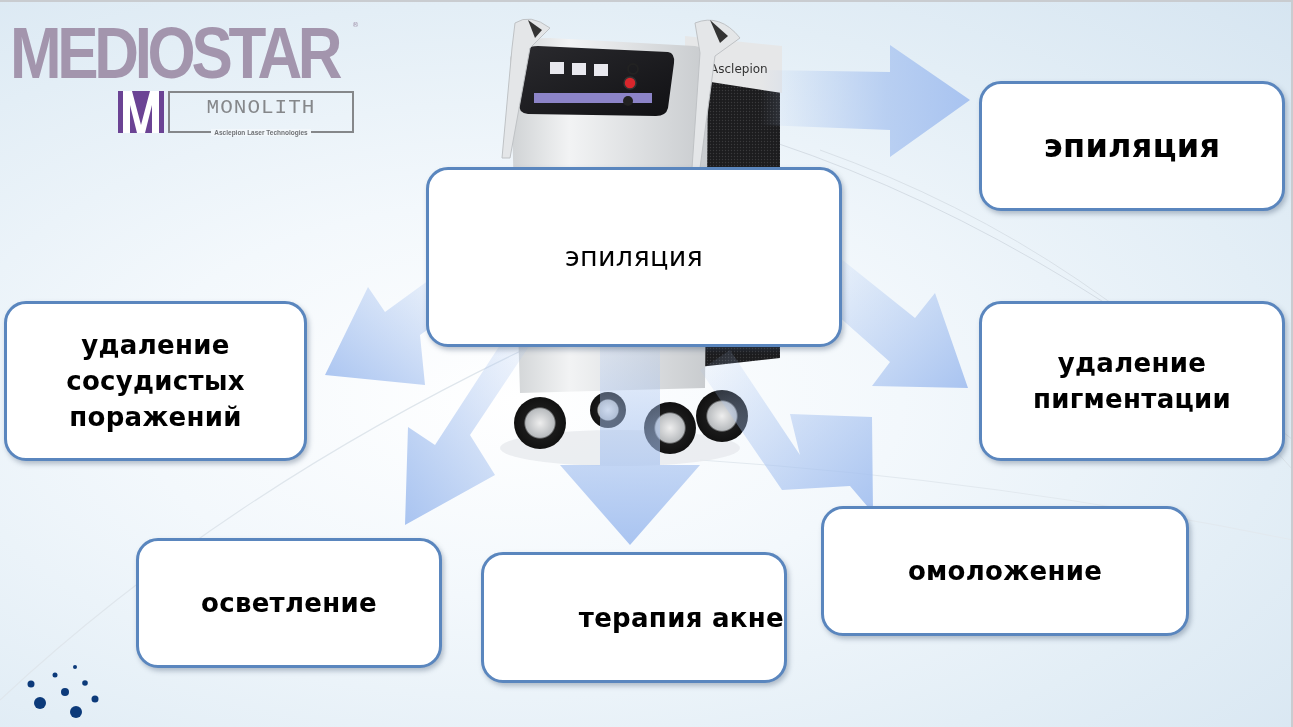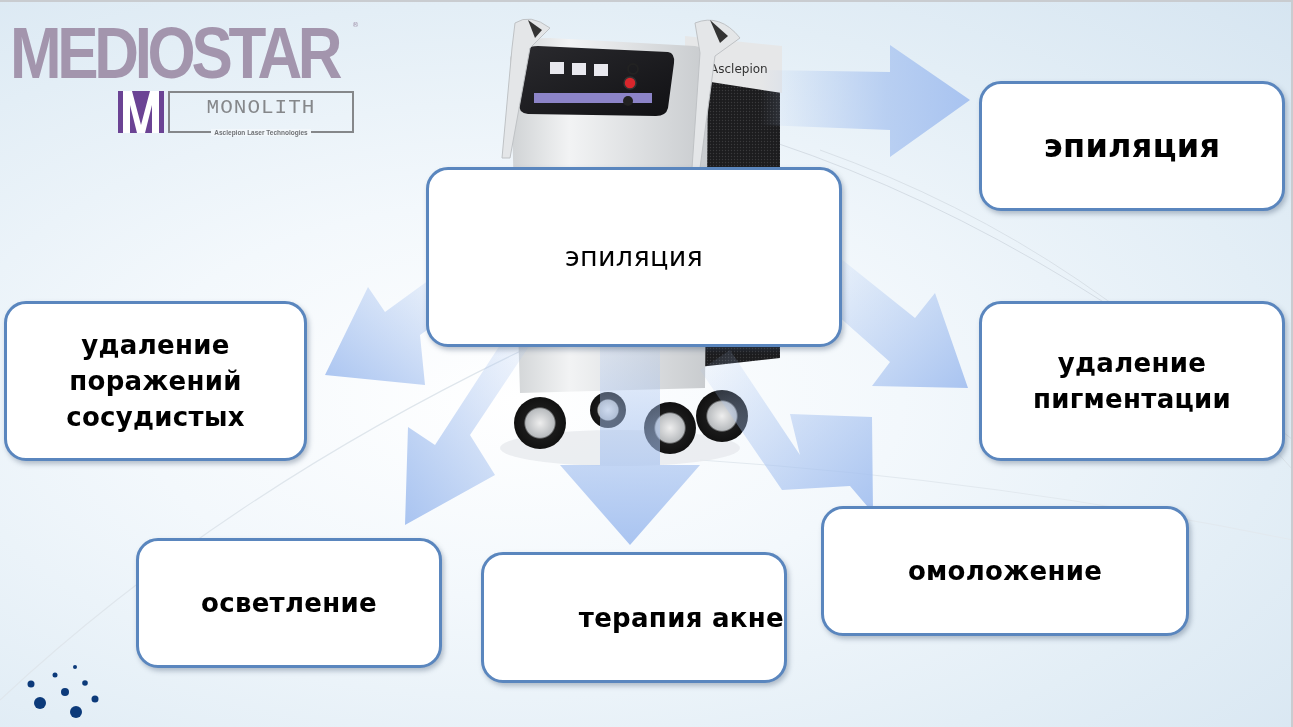--- a/index.html
+++ b/index.html
@@ -199,22 +199,22 @@
   </div>
 </div>
 
 <div class="box box-epilation">
   <div class="box-text">эпиляция</div>
 </div>
 
 <div class="box box-vascular">
   <div class="box-text">
     <div>удаление</div>
+    <div>сосудистых</div>
     <div>поражений</div>
-    <div>сосудистых</div>
   </div>
 </div>
 
 <div class="box box-pigment">
   <div class="box-text">
     <div>удаление</div>
     <div>пигментации</div>
   </div>
 </div>
 

